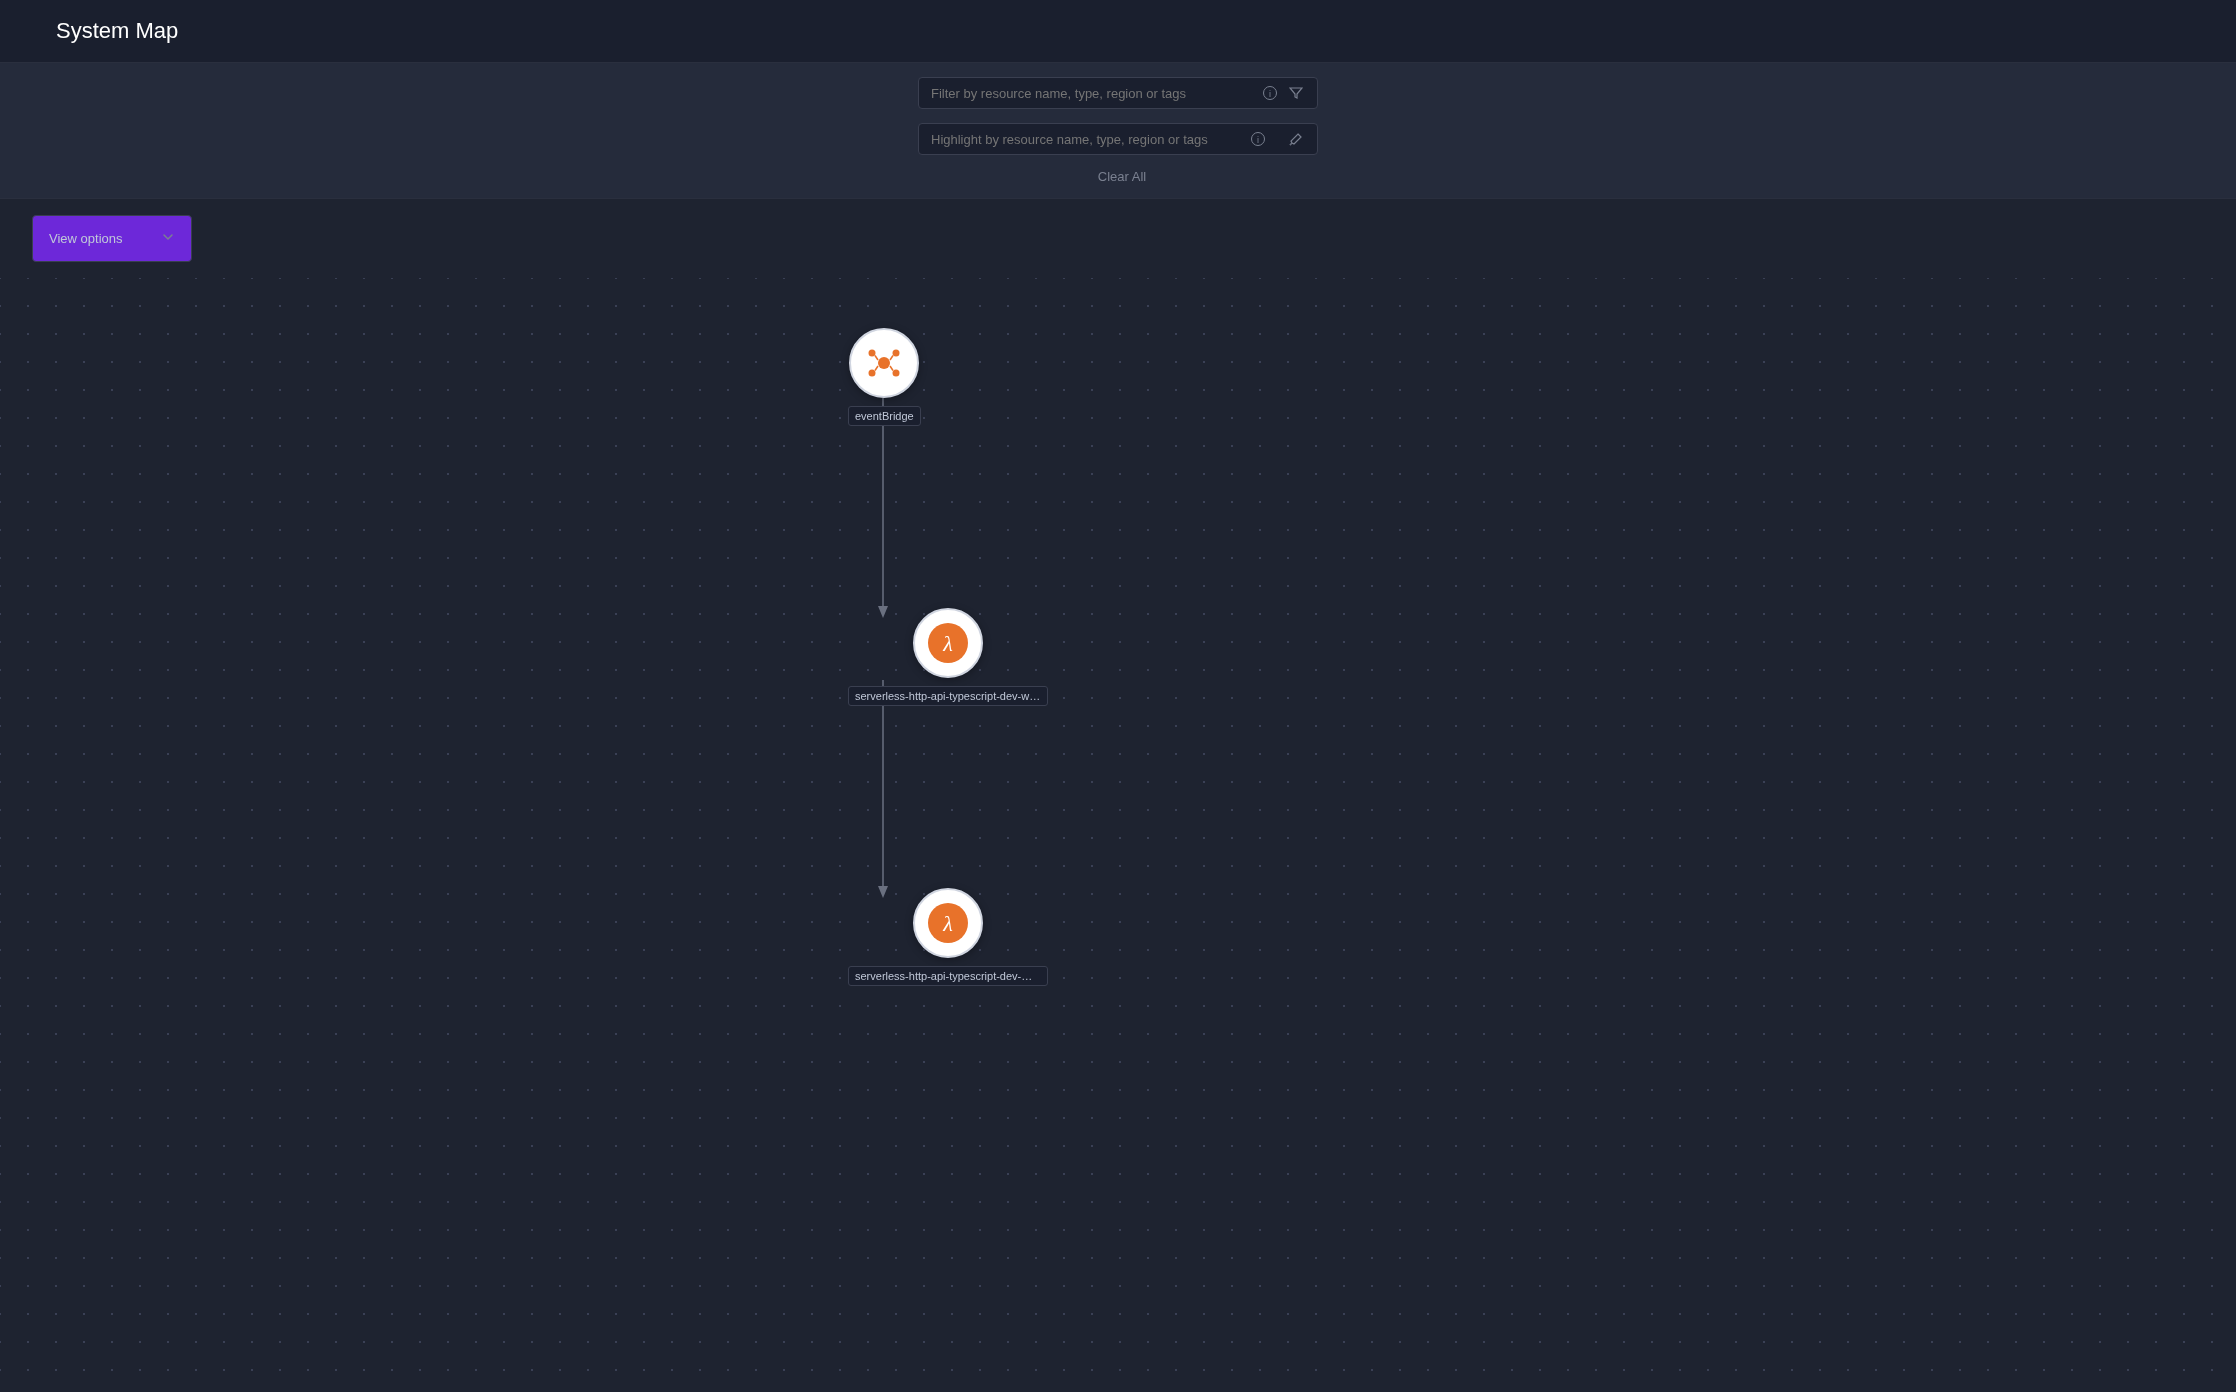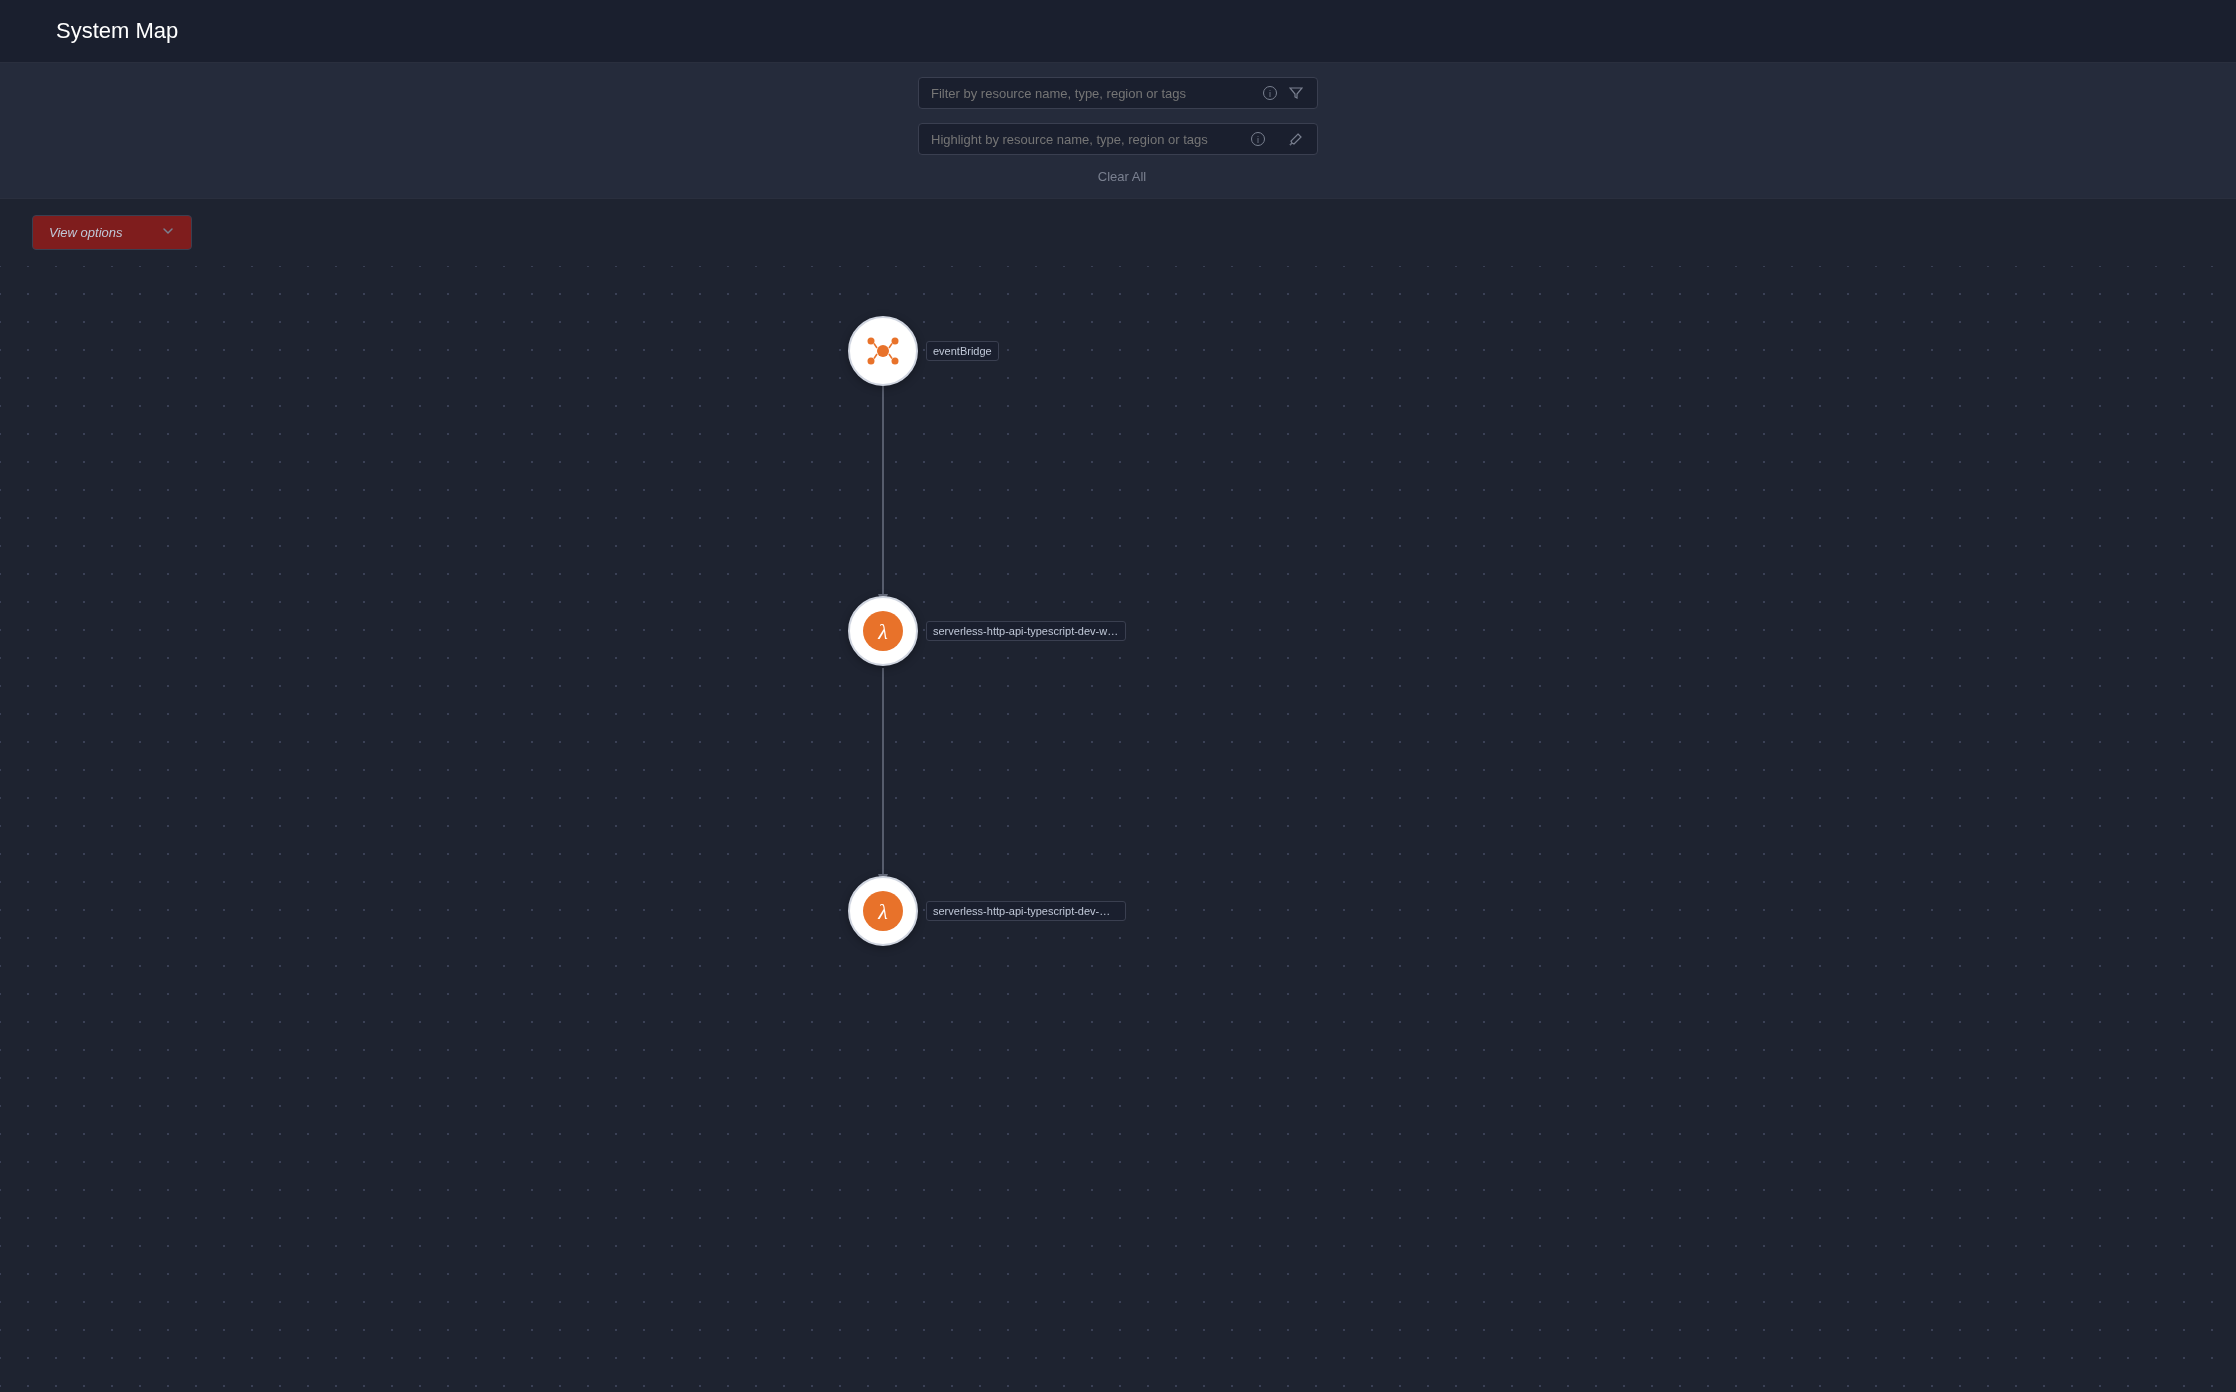--- a/index.html
+++ b/index.html
@@ -92,29 +92,28 @@
 
     
     .view-options-bar {
       padding: 16px 32px;
       background: #1e2330;
     }
     .view-options-btn {
       display: flex;
       align-items: center;
       gap: 10px;
-      background: #7f1d1d;
+      background: #6d28d9;
       border: 1px solid #3a3f50;
       border-radius: 4px;
-      padding: 8px 16px;
+      padding: 14px 16px;
       color: #c0c8d8;
       font-size: 13px;
       cursor: pointer;
       min-width: 160px;
-      font-style: italic;
     }
     .chevron-icon {
       margin-left: auto;
       color: #7a8090;
     }
 
     
     .canvas {
       position: relative;
       width: 100%;
@@ -122,20 +121,21 @@
       overflow: hidden;
       background-image: radial-gradient(circle, #3a4055 1px, transparent 1px);
       background-size: 28px 28px;
       background-position: 14px 14px;
     }
 
     
     .node {
       position: absolute;
       display: flex;
+      flex-direction: column;
       align-items: center;
       gap: 8px;
     }
     .node-circle {
       width: 70px;
       height: 70px;
       border-radius: 50%;
       background: #ffffff;
       border: 2px solid #d0d5e0;
       display: flex;

